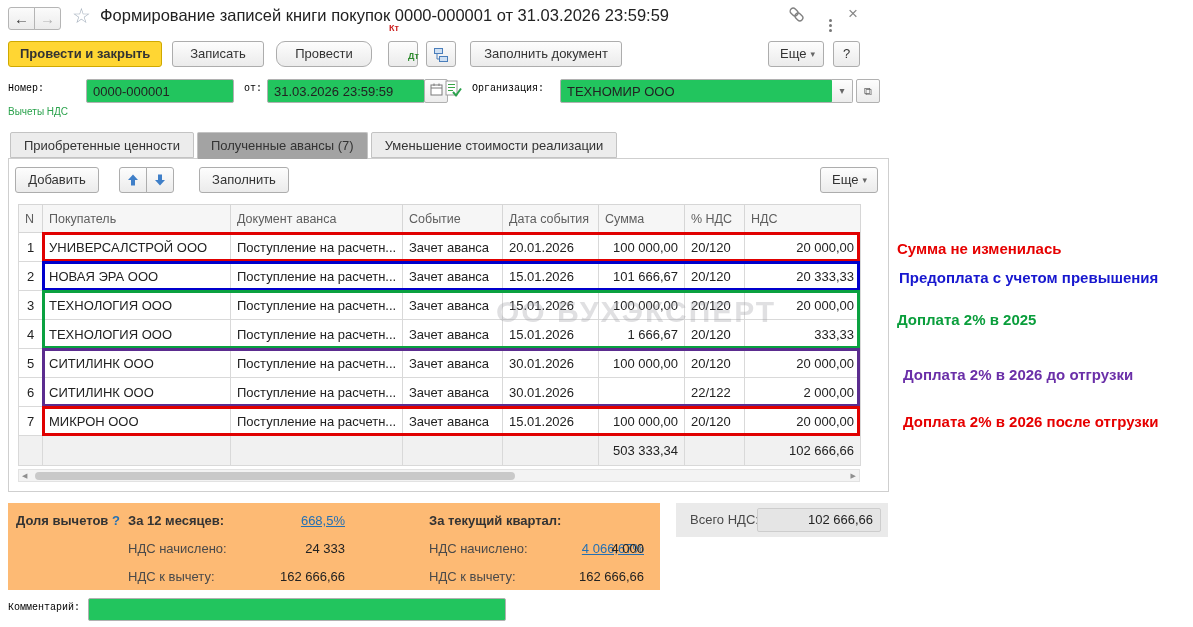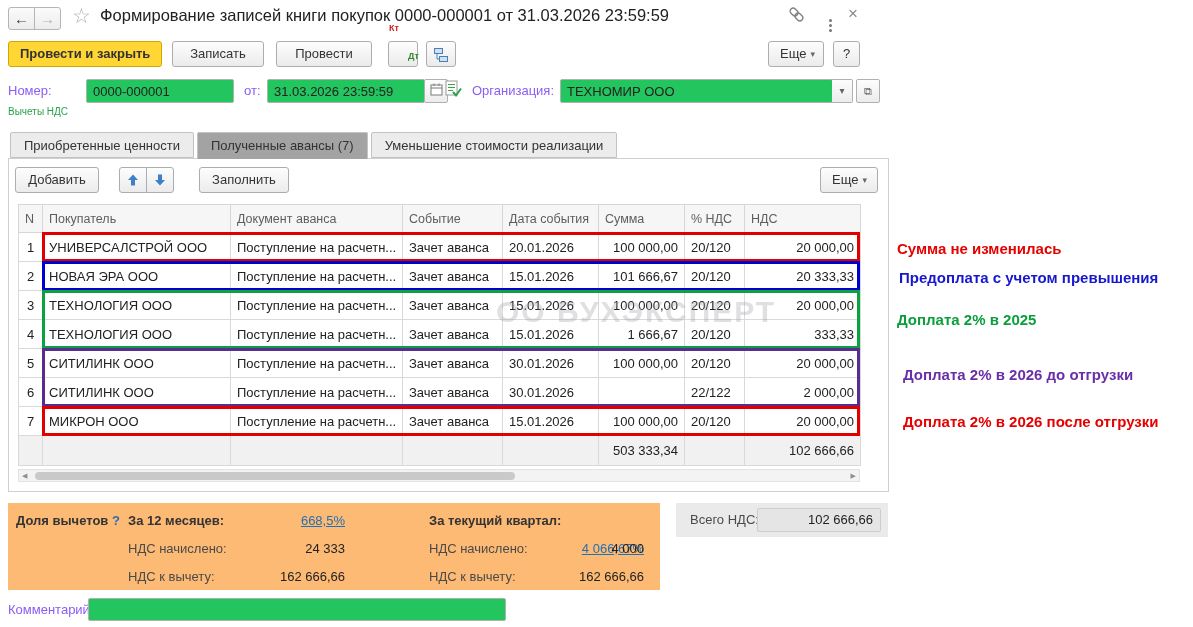--- a/index.html
+++ b/index.html
@@ -2,21 +2,21 @@
 <html><head>
 <meta charset="utf-8">
 <style>
   * { margin:0; padding:0; box-sizing:border-box; }
   html,body { background:#fff; }
   #screen {
     position:relative; width:1193px; height:627px; overflow:hidden;
     font-family:"Liberation Sans", sans-serif; color:#333; background:#fff;
   }
   .abs { position:absolute; }
-  .lbl { font-size:13px; color:#8b5cf6; white-space:nowrap; }
+  .lbl { font-size:10px; color:#000000; white-space:nowrap;font-family:Liberation Mono, monospace; }
   
   .btn {
     position:absolute; height:26px; line-height:24px; padding:0 11px;
     background:linear-gradient(#fdfdfd,#ebebeb); border:1px solid #adadad;
     border-radius:3px; font-size:13px; color:#333; text-align:center; white-space:nowrap;
     cursor:default;
   }
   .btn.icon-btn { padding:0; width:30px; }
   .btn.primary { font-weight:bold; border-color:#cfa900; }
   .caret { font-size:9px; color:#666; margin-left:4px; vertical-align:1px; }
@@ -114,33 +114,34 @@
     <span class="dots">
         <i></i>
         <i></i>
         <i></i>
       </span>
   </div>
   <div class="hdr-ico" style="left:843px;top:4px;font-size:17px;color:#888;">×</div>
 
   <div class="btn primary" style="left: 8px; top: 41px; background: rgb(255, 214, 51);">Провести и закрыть</div>
   <div class="btn" style="left:172px;top:41px;width:92px;">Записать</div>
-  <div class="btn" style="left:276px;top:41px;width:96px;">Провести</div>
+  <div class="btn" style="left:276px;top:41px;width:96px;border-radius:9px;">Провести</div>
   <div class="btn icon-btn" style="left:388px;top:41px;">
     <span class="dtkt">
       <span class="dt">Дт</span><span class="kt">Кт</span>
     </span>
   </div>
   <div class="btn icon-btn" style="left:426px;top:41px;">
     <svg width="16" height="16" viewBox="0 0 16 16" style="margin-top:5px;">
       <rect x="1.5" y="1.5" width="8" height="5" fill="#cfe0f3" stroke="#4a7ebb"></rect>
       <rect x="6.5" y="9.5" width="8" height="5" fill="#cfe0f3" stroke="#4a7ebb"></rect>
       <path d="M4 7 V12 H6.5" fill="none" stroke="#4a7ebb"></path>
     </svg>
   </div>
+  <div class="btn" style="left:470px;top:41px;width:152px;">Заполнить документ</div>
   <div class="btn" style="left:768px;top:41px;width:56px;">
     <span>Еще</span><span class="caret">▾</span>
   </div>
   <div class="btn" style="left:833px;top:41px;width:27px;padding:0;">?</div>
 
   <div class="lbl abs" style="left:8px;top:83px;">Номер:</div>
   <input class="input" style="left: 86px; top: 79px; width: 148px;" value="0000-000001">
   <div class="lbl abs" style="left:244px;top:83px;">от:</div>
   <input class="input" style="left: 267px; top: 79px; width: 158px;" value="31.03.2026 23:59:59">
   <div class="field-btn" style="left:424px;top:79px;width:24px;">

